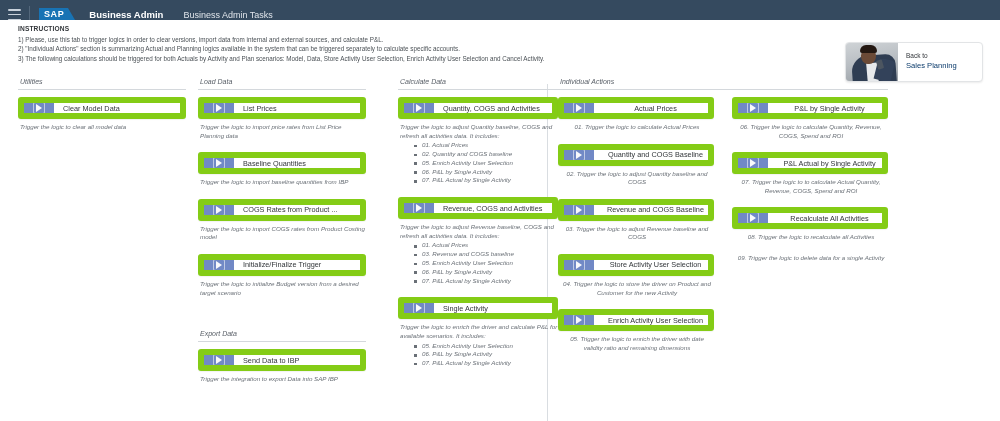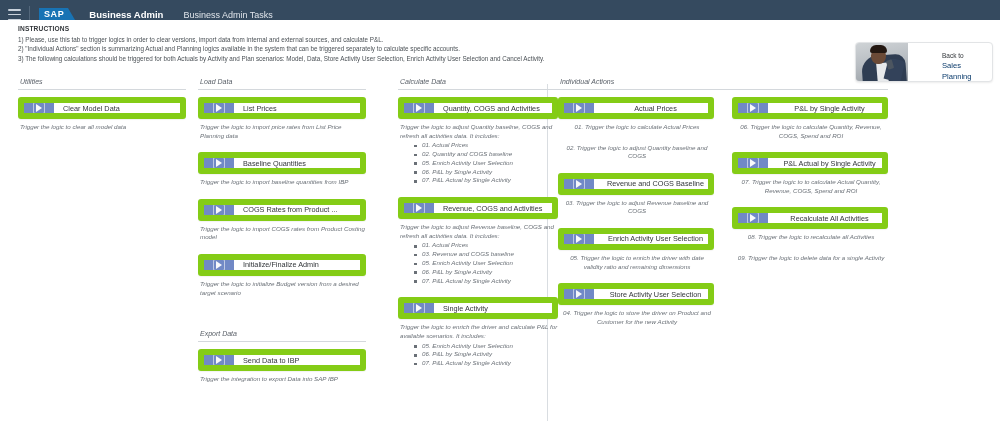--- a/index.html
+++ b/index.html
@@ -83,31 +83,30 @@
   .instr-line {
     font-size: 6.3px;
     color: #4a5055;
     line-height: 9.4px;
     white-space: nowrap;
   }
 
   
   .back-card {
     position: absolute;
-    right: 7px; top: 22px;
+    right: 17px; top: 22px;
     width: 138px; height: 40px;
     background: #ffffff;
     border: 1px solid #e2e4e6;
     border-radius: 4px;
     display: flex;
     align-items: stretch;
     overflow: hidden;
     box-shadow: 0 1px 2px rgba(0,0,0,0.08);
     cursor: pointer;
-    gap: 26px;
   }
   .back-photo {
     width: 52px;
     flex: 0 0 52px;
     position: relative;
     overflow: hidden;
     background: linear-gradient(170deg, #cfd3d6 0%, #b9bec3 48%, #9aa0a6 100%);
   }
   .back-photo .suit {
     position: absolute;
@@ -382,21 +381,21 @@
         <div class="btn-desc">Trigger the logic to import COGS rates from Product Costing model</div>
       </div>
 
       <div class="btn-block">
         <div class="action-btn">
           <div class="play-box">
             <div class="play-ring">
                 <div class="play-tri"></div>
               </div>
           </div>
-          <div class="btn-label">Initialize/Finalize Admin</div>
+          <div class="btn-label">Initialize/Finalize Trigger</div>
         </div>
         <div class="btn-desc">Trigger the logic to initialize Budget version from a desired target scenario</div>
       </div>
 
       <div style="height:21px"></div>
 
       <div class="section-title">Export Data</div>
       <div class="section-rule"></div>
 
       <div class="btn-block">
@@ -485,20 +484,28 @@
                 <div class="play-ring">
                     <div class="play-tri"></div>
                   </div>
               </div>
               <div class="btn-label">Actual Prices</div>
             </div>
             <div class="btn-desc">01. Trigger the logic to calculate Actual Prices</div>
           </div>
 
           <div class="btn-block">
+            <div class="action-btn">
+              <div class="play-box">
+                <div class="play-ring">
+                    <div class="play-tri"></div>
+                  </div>
+              </div>
+              <div class="btn-label">Quantity and COGS Baseline</div>
+            </div>
             <div class="btn-desc">02. Trigger the logic to adjust Quantity baseline and COGS</div>
           </div>
 
           <div class="btn-block">
             <div class="action-btn">
               <div class="play-box">
                 <div class="play-ring">
                     <div class="play-tri"></div>
                   </div>
               </div>
@@ -507,35 +514,35 @@
             <div class="btn-desc">03. Trigger the logic to adjust Revenue baseline and COGS</div>
           </div>
 
           <div class="btn-block">
             <div class="action-btn">
               <div class="play-box">
                 <div class="play-ring">
                     <div class="play-tri"></div>
                   </div>
               </div>
+              <div class="btn-label">Store Activity User Selection</div>
+            </div>
+            <div class="btn-desc">04. Trigger the logic to store the driver on Product and Customer for the new Activity</div>
+          </div>
+
+          <div class="btn-block">
+            <div class="action-btn">
+              <div class="play-box">
+                <div class="play-ring">
+                    <div class="play-tri"></div>
+                  </div>
+              </div>
               <div class="btn-label">Enrich Activity User Selection</div>
             </div>
             <div class="btn-desc">05. Trigger the logic to enrich the driver with date validity ratio and remaining dimensions</div>
-          </div>
-
-          <div class="btn-block">
-            <div class="action-btn">
-              <div class="play-box">
-                <div class="play-ring">
-                    <div class="play-tri"></div>
-                  </div>
-              </div>
-              <div class="btn-label">Store Activity User Selection</div>
-            </div>
-            <div class="btn-desc">04. Trigger the logic to store the driver on Product and Customer for the new Activity</div>
           </div>
         </div>
 
         <div class="ind-col">
           <div class="btn-block">
             <div class="action-btn">
               <div class="play-box">
                 <div class="play-ring">
                     <div class="play-tri"></div>
                   </div>

